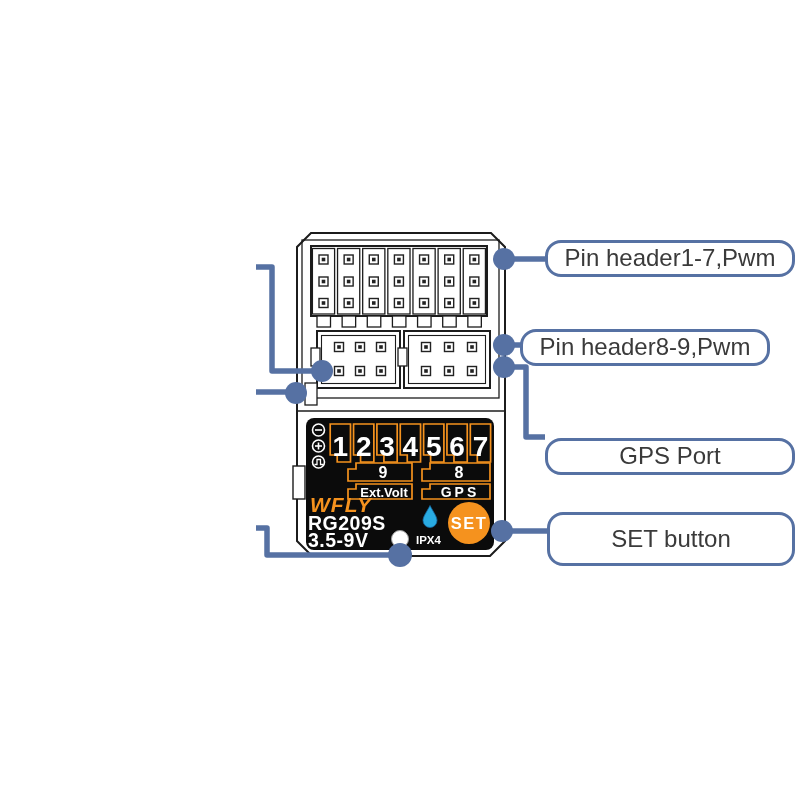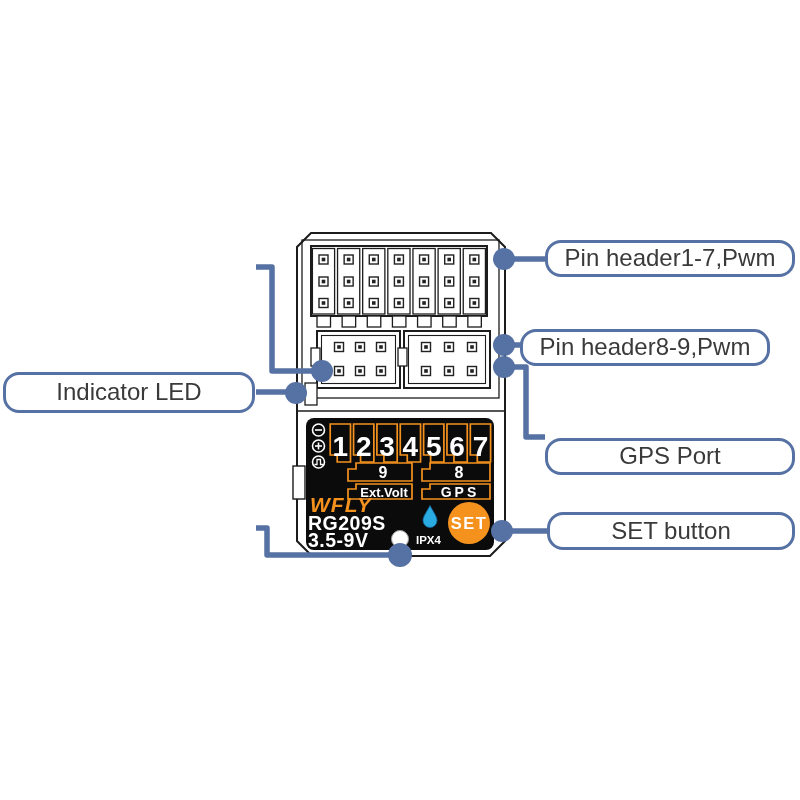--- a/index.html
+++ b/index.html
@@ -214,33 +214,30 @@
       <circle cx="296" cy="393" r="11"></circle>
       <circle cx="400" cy="555" r="12"></circle>
       <circle cx="504" cy="259" r="11"></circle>
       <circle cx="504" cy="345" r="11"></circle>
       <circle cx="504" cy="367" r="11"></circle>
       <circle cx="502" cy="531" r="11"></circle>
     </g>
   </svg>
 
 
-  <div class="callout" style="left:3px;top:372px;width:252px;height:41px;">
-      <span>Indicator LED</span>
-    </div>
 
 
   <div class="callout" style="left:545px;top:240px;width:250px;height:37px;text-align:right;">
       <span>Pin header1-7,Pwm</span>
     </div>
 
   <div class="callout" style="left:520px;top:329px;width:250px;height:37px;">
       <span>Pin header8-9,Pwm</span>
     </div>
 
   <div class="callout" style="left:545px;top:438px;width:250px;height:37px;">
       <span>GPS Port</span>
     </div>
 
-  <div class="callout" style="left:547px;top:512px;width:248px;height:38px;">
+  <div class="callout" style="left:547px;top:512px;width:248px;height:54px;">
       <span>SET button</span>
     </div>
 </div>
 
 </body></html>

